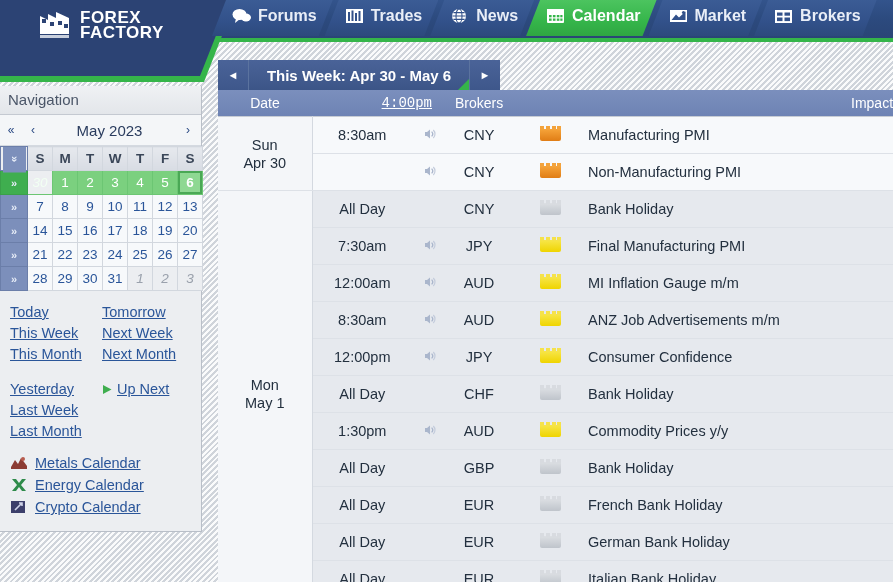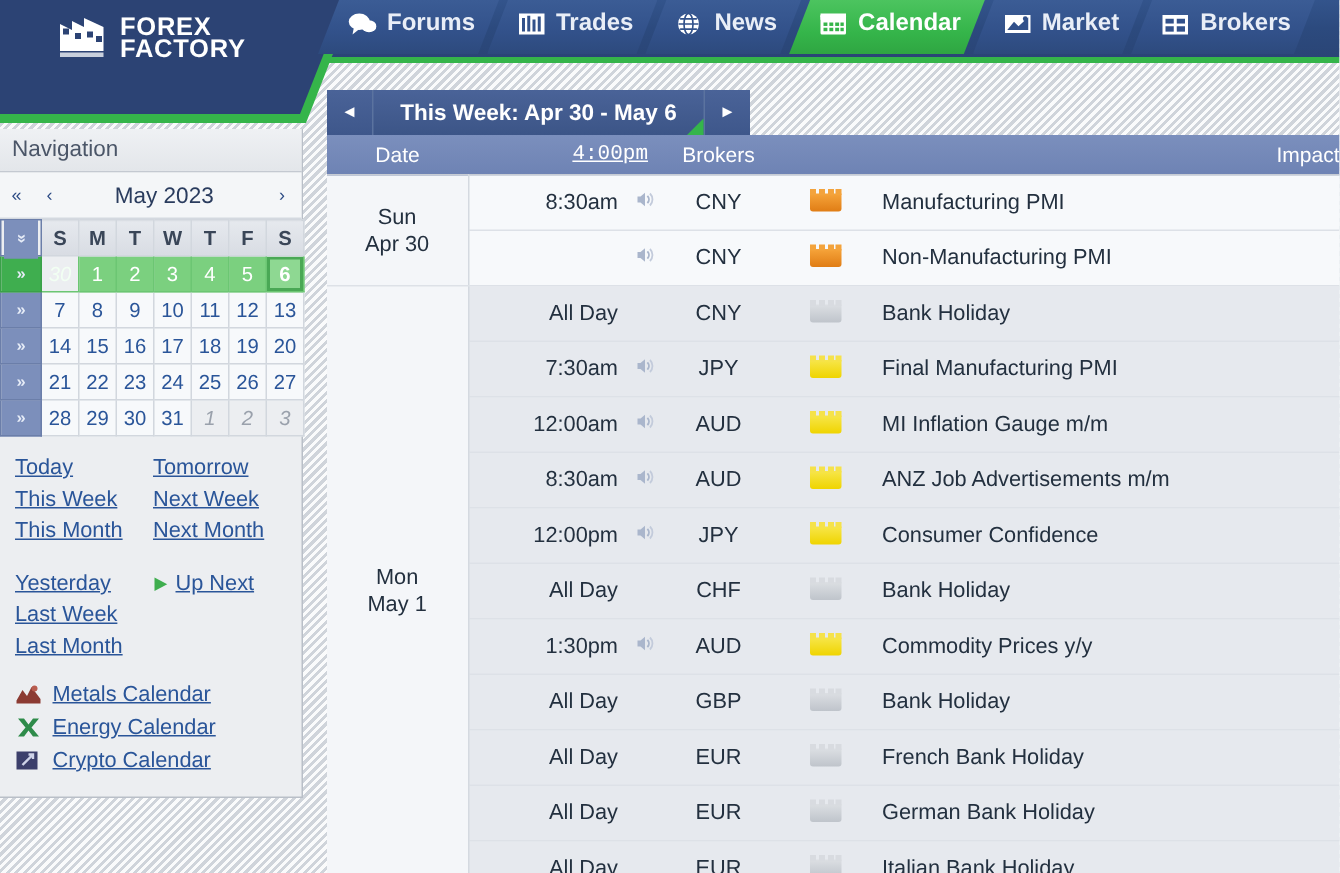--- a/index.html
+++ b/index.html
@@ -171,21 +171,21 @@
     border-bottom:1px solid #dde1e7;vertical-align:middle;
   }
   td.date{
     text-align:center;font-size:14.5px;color:#2c3a4c;line-height:18px;
     border-right:1px solid #d4d9e0;border-bottom:none;
     background:transparent;
   }
   tr.lt td{background:#f7f9fb;}
   tr.dk td{background:#e6e9ee;}
   tr.lt td.date,tr.dk td.date{background:inherit;}
-  td.time{text-align:right;padding-right:14px;color:#9aa1ac;}
+  td.time{text-align:center;padding-right:14px;color:#9aa1ac;}
   td.snd{text-align:center;}
   td.cur{text-align:center;color:#23303f;}
   td.imp{text-align:center;}
   td.evt{padding-left:22px;color:#23303f;}
   .daysep td{border-top:1px solid #c7ccd4;}
   
   .impact{
     display:inline-block;width:21px;height:15px;position:relative;
     border-radius:1px;
   }

